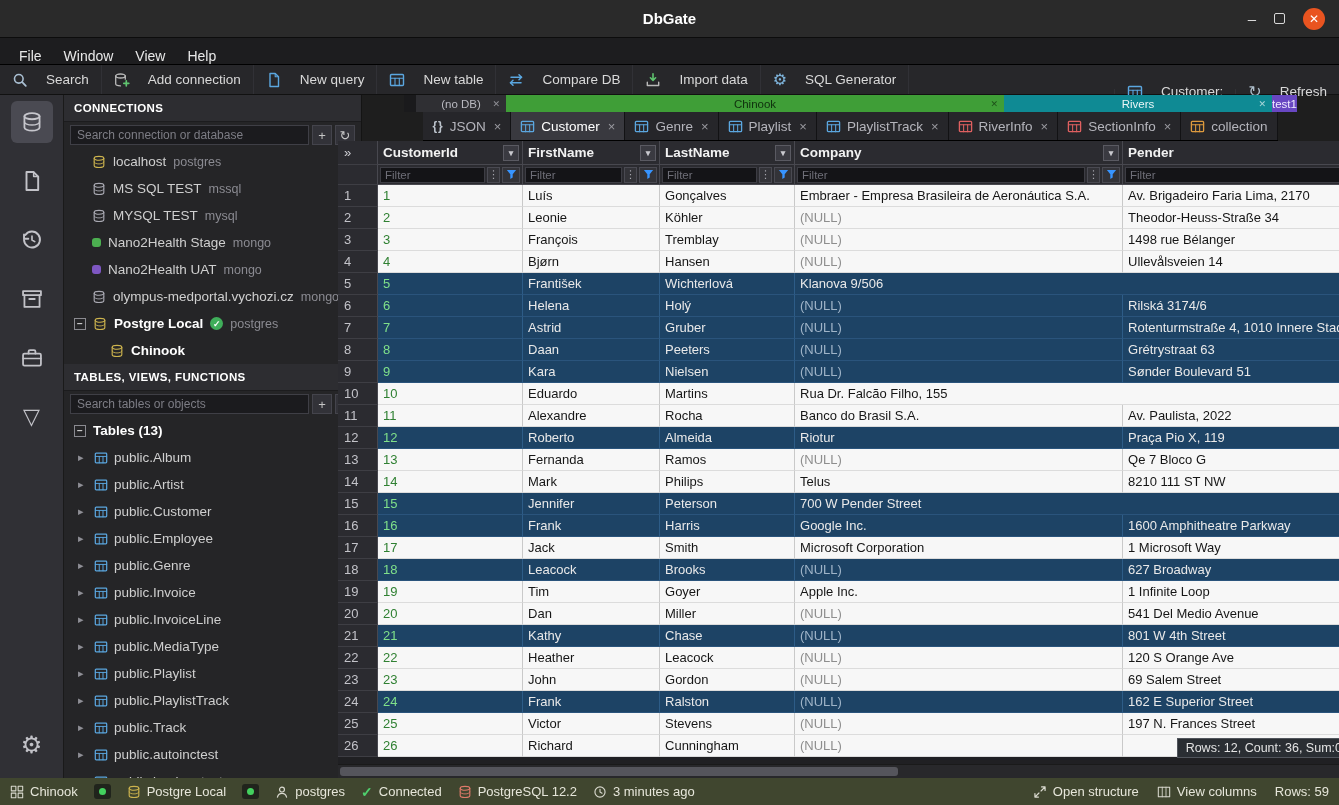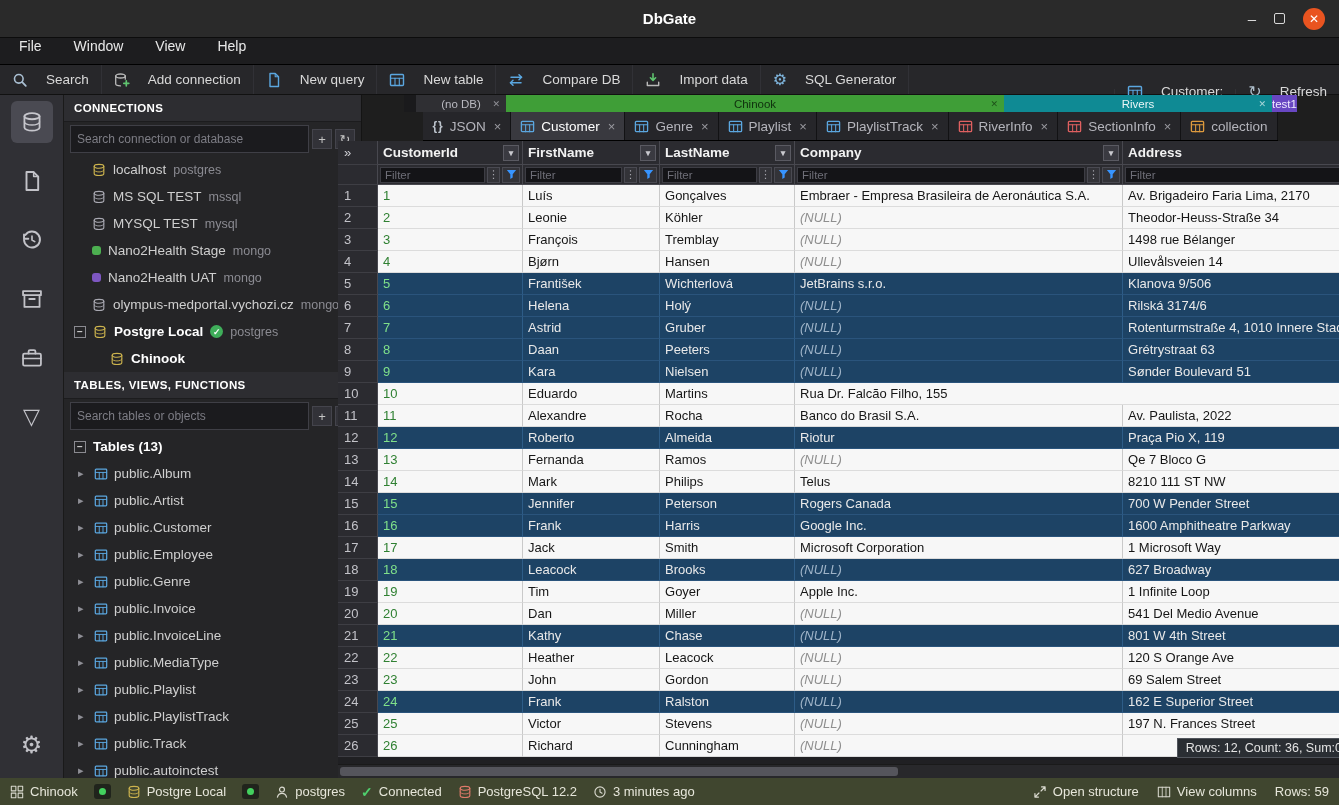--- a/index.html
+++ b/index.html
@@ -10,21 +10,21 @@
 
   
   .titlebar { height:38px; background:#2a2a2a; display:flex; align-items:center; position:relative; border-bottom:1px solid #0c0c0c; }
   .title { position:absolute; left:0; right:0; text-align:center; font-weight:bold; font-size:15px; color:#fff; }
   .win-controls { margin-left:auto; display:flex; gap:18px; align-items:center; padding-right:14px; z-index:1; }
   .btn-min { color:#d8d8d8; font-size:15px; }
   .btn-max { width:11px; height:11px; border:1.5px solid #d8d8d8; border-radius:2px; }
   .btn-close { width:22px; height:22px; border-radius:50%; background:#e95420; color:#fff; display:flex; align-items:center; justify-content:center; font-size:12px; }
 
   
-  .menubar { height:27px; background:#1d1d1f; display:flex; align-items:flex-start; padding-left:8px; border-bottom:1px solid #000;gap:10px; }
+  .menubar { height:27px; background:#1d1d1f; display:flex; align-items:flex-end; padding-left:8px; border-bottom:1px solid #000; }
   .menu-item { padding:0 11px; font-size:14px; color:#e8e8e8; }
 
   
   .toolbar { height:30px; background:#27272a; display:flex; align-items:stretch; border-bottom:1px solid #111; }
   .tb-left, .tb-right { display:flex; align-items:stretch; }
   .tb-right { margin-left:auto;margin-top:24px; }
   .tb-btn { display:flex; align-items:center; gap:18px; padding:0 12px; font-size:13.5px; color:#d9d9d9; border-right:1px solid #313136; }
   .tb-right .tb-btn { border-left:1px solid #313136; border-right:none; }
 
   
@@ -32,21 +32,21 @@
 
   .rail { width:64px; background:#303035; display:flex; flex-direction:column; align-items:center; padding-top:6px; gap:17px; border-right:1px solid #1a1a1a; }
   .rail-item { width:42px; height:42px; display:flex; align-items:center; justify-content:center; border-radius:6px; color:#bfbfbf; flex-shrink:0; }
   .rail-item.active { background:#4a4a52; }
   .rail-spacer { flex:1; }
   .rail-bottom { margin-bottom:12px; }
 
   .sidebar { width:298px; background:#252527; display:flex; flex-direction:column; border-right:1px solid #141414; position:relative; overflow:hidden; }
   .section-header { height:27px; background:#2d2d31; display:flex; align-items:center; padding-left:10px; font-size:11.5px; font-weight:bold; color:#fff; letter-spacing:.4px; border-bottom:1px solid #1c1c1e; flex-shrink:0; }
   .search-row { display:flex; align-items:center; gap:3px; padding:3px 6px; flex-shrink:0; }
-  .search-input { flex:1; min-width:0; height:28px; background:#1b1b1e; border:1px solid #3f3f46; color:#cfcfcf; font-size:12px; padding:0 6px; font-family:inherit; }
+  .search-input { flex:1; min-width:0; height:20px; background:#1b1b1e; border:1px solid #3f3f46; color:#cfcfcf; font-size:12px; padding:0 6px; font-family:inherit; }
   .search-input::placeholder { color:#7d7d85; }
   .sq-btn { width:20px; height:20px; flex-shrink:0; background:#323238; border:1px solid #44444c; color:#c5c5c5; display:flex; align-items:center; justify-content:center; font-size:13px; }
 
   .tree-item { height:27px; display:flex; align-items:center; gap:7px; padding-left:28px; font-size:13.5px; color:#cfcfcf; white-space:nowrap; flex-shrink:0; }
   .tree-item .engine { color:#8b8b92; font-size:12.5px; font-weight:normal; }
   .tree-item.bold { font-weight:bold; color:#fff; padding-left:10px; }
   .tree-item.child { padding-left:46px; font-weight:bold; color:#fff; }
   .minusbox { width:12px; height:12px; border:1px solid #8a8a90; color:#cfcfcf; font-size:10px; display:flex; align-items:center; justify-content:center; flex-shrink:0; }
   .check-badge { width:13px; height:13px; border-radius:50%; background:#3fae5a; color:#fff; font-size:9px; display:flex; align-items:center; justify-content:center; }
   .group-header { height:27px; display:flex; align-items:center; gap:7px; padding-left:10px; font-weight:bold; color:#fff; font-size:13.5px; flex-shrink:0; }
@@ -75,21 +75,21 @@
   .gf-cell { height:20px; background:#2b2b30; border-right:1px solid #48484f; border-bottom:1px solid #48484f; display:flex; align-items:center; gap:2px; padding:1px 2px; overflow:hidden; }
   .gf-input { flex:1; min-width:0; height:16px; background:#141417; border:1px solid #3d3d44; color:#ccc; font-size:11.5px; padding:0 4px; font-family:inherit; }
   .gf-input::placeholder { color:#6f6f78; }
   .gf-dots { color:#a5a5ad; font-size:11px; width:13px; flex-shrink:0; background:#333338; border:1px solid #4a4a52; height:16px; display:flex; align-items:center; justify-content:center; }
   .gf-funnel { width:18px; height:16px; flex-shrink:0; background:#333338; border:1px solid #4a4a52; display:flex; align-items:center; justify-content:center; }
   .rownum { width:40px; flex:0 0 40px; height:22px; background:#2b2b30; border-right:1px solid #48484f; border-bottom:1px solid #3e3e44; color:#c3c3c9; font-size:13px; display:flex; align-items:center; padding-left:6px; }
   .cell { height:22px; border-right:1px solid #c9c9c9; border-bottom:1px solid #dcdcdc; font-size:13px; display:flex; align-items:center; padding:0 5px; color:#161616; background:#f7f7f7; white-space:nowrap; overflow:hidden; }
   .row.sel .cell { background:#1d4365; color:#e9e9e9; border-right-color:#2d5c87; border-bottom-color:#2a547c; }
   .cell.num { color:#2f8032; }
   .row.sel .cell.num { color:#7fe08a; }
-  .cell.nullval { color:#8e8e8e; font-style:italic; }
+  .cell.nullval { color:#8e8e8e; }
   .row.sel .cell.nullval { color:#9fb4c8; }
 
   .vscroll { position:absolute; top:0; right:0; width:10px; bottom:14px; background:#28282b; border-left:1px solid #1a1a1a; }
   .vthumb { position:absolute; left:2px; right:2px; top:26px; height:300px; background:#55555c; border-radius:3px; }
   .hscroll { position:absolute; left:0; right:10px; bottom:0; height:14px; background:#28282b; border-top:1px solid #1a1a1a; }
   .hthumb { position:absolute; top:2px; bottom:2px; left:2px; width:55%; background:#55555c; border-radius:3px; }
   .sel-overlay { position:absolute; right:12px; bottom:20px; background:#2a2e33; border:1px solid #51555c; color:#e3e3e3; font-size:12.5px; padding:2px 8px; }
 
   
   .statusbar { height:27px; background:#40462f; display:flex; align-items:center; padding:0 10px; gap:16px; font-size:13px; color:#e6e6da; }
@@ -644,21 +644,21 @@
             </div>
             <div class="gh-cell" style="width:135px;flex:0 0 135px">
       <span>LastName</span>
       <span class="gh-caret">▾</span>
             </div>
             <div class="gh-cell" style="width:328px;flex:0 0 328px">
       <span>Company</span>
       <span class="gh-caret">▾</span>
             </div>
             <div class="gh-cell" style="flex:1;min-width:0">
-      <span>Address</span>
+      <span>Pender</span>
       </div>
           </div>
           <div class="grid-row">
     <div class="rownum" style="height:20px"></div>
             <div class="gf-cell" style="width:145px;flex:0 0 145px">
       <input class="gf-input" placeholder="Filter" style="">
       <span class="gf-dots">⋮</span>
               <span class="gf-funnel">
                 <svg width="11" height="11" viewBox="0 0 12 12">
                   <path d="M1 1.2h10L7.3 5.8v3.6L4.7 11V5.8z" fill="#3794ff"></path>
@@ -726,21 +726,20 @@
             <div class="cell " style="width:137px;flex:0 0 137px">Bjørn</div>
             <div class="cell " style="width:135px;flex:0 0 135px">Hansen</div>
             <div class="cell nullval" style="width:328px;flex:0 0 328px">(NULL)</div>
             <div class="cell " style="flex:1;min-width:0">Ullevålsveien 14</div>
           </div>
           <div class="grid-row row sel">
       <div class="rownum">5</div>
             <div class="cell num" style="width:145px;flex:0 0 145px">5</div>
             <div class="cell " style="width:137px;flex:0 0 137px">František</div>
             <div class="cell " style="width:135px;flex:0 0 135px">Wichterlová</div>
-            <div class="cell " style="width:328px;flex:0 0 328px">JetBrains s.r.o.</div>
             <div class="cell " style="flex:1;min-width:0">Klanova 9/506</div>
           </div>
           <div class="grid-row row sel">
       <div class="rownum">6</div>
             <div class="cell num" style="width:145px;flex:0 0 145px">6</div>
             <div class="cell " style="width:137px;flex:0 0 137px">Helena</div>
             <div class="cell " style="width:135px;flex:0 0 135px">Holý</div>
             <div class="cell nullval" style="width:328px;flex:0 0 328px">(NULL)</div>
             <div class="cell " style="flex:1;min-width:0">Rilská 3174/6</div>
           </div>
@@ -805,21 +804,20 @@
             <div class="cell " style="width:137px;flex:0 0 137px">Mark</div>
             <div class="cell " style="width:135px;flex:0 0 135px">Philips</div>
             <div class="cell " style="width:328px;flex:0 0 328px">Telus</div>
             <div class="cell " style="flex:1;min-width:0">8210 111 ST NW</div>
           </div>
           <div class="grid-row row sel">
       <div class="rownum">15</div>
             <div class="cell num" style="width:145px;flex:0 0 145px">15</div>
             <div class="cell " style="width:137px;flex:0 0 137px">Jennifer</div>
             <div class="cell " style="width:135px;flex:0 0 135px">Peterson</div>
-            <div class="cell " style="width:328px;flex:0 0 328px">Rogers Canada</div>
             <div class="cell " style="flex:1;min-width:0">700 W Pender Street</div>
           </div>
           <div class="grid-row row sel">
       <div class="rownum">16</div>
             <div class="cell num" style="width:145px;flex:0 0 145px">16</div>
             <div class="cell " style="width:137px;flex:0 0 137px">Frank</div>
             <div class="cell " style="width:135px;flex:0 0 135px">Harris</div>
             <div class="cell " style="width:328px;flex:0 0 328px">Google Inc.</div>
             <div class="cell " style="flex:1;min-width:0">1600 Amphitheatre Parkway</div>
           </div>

